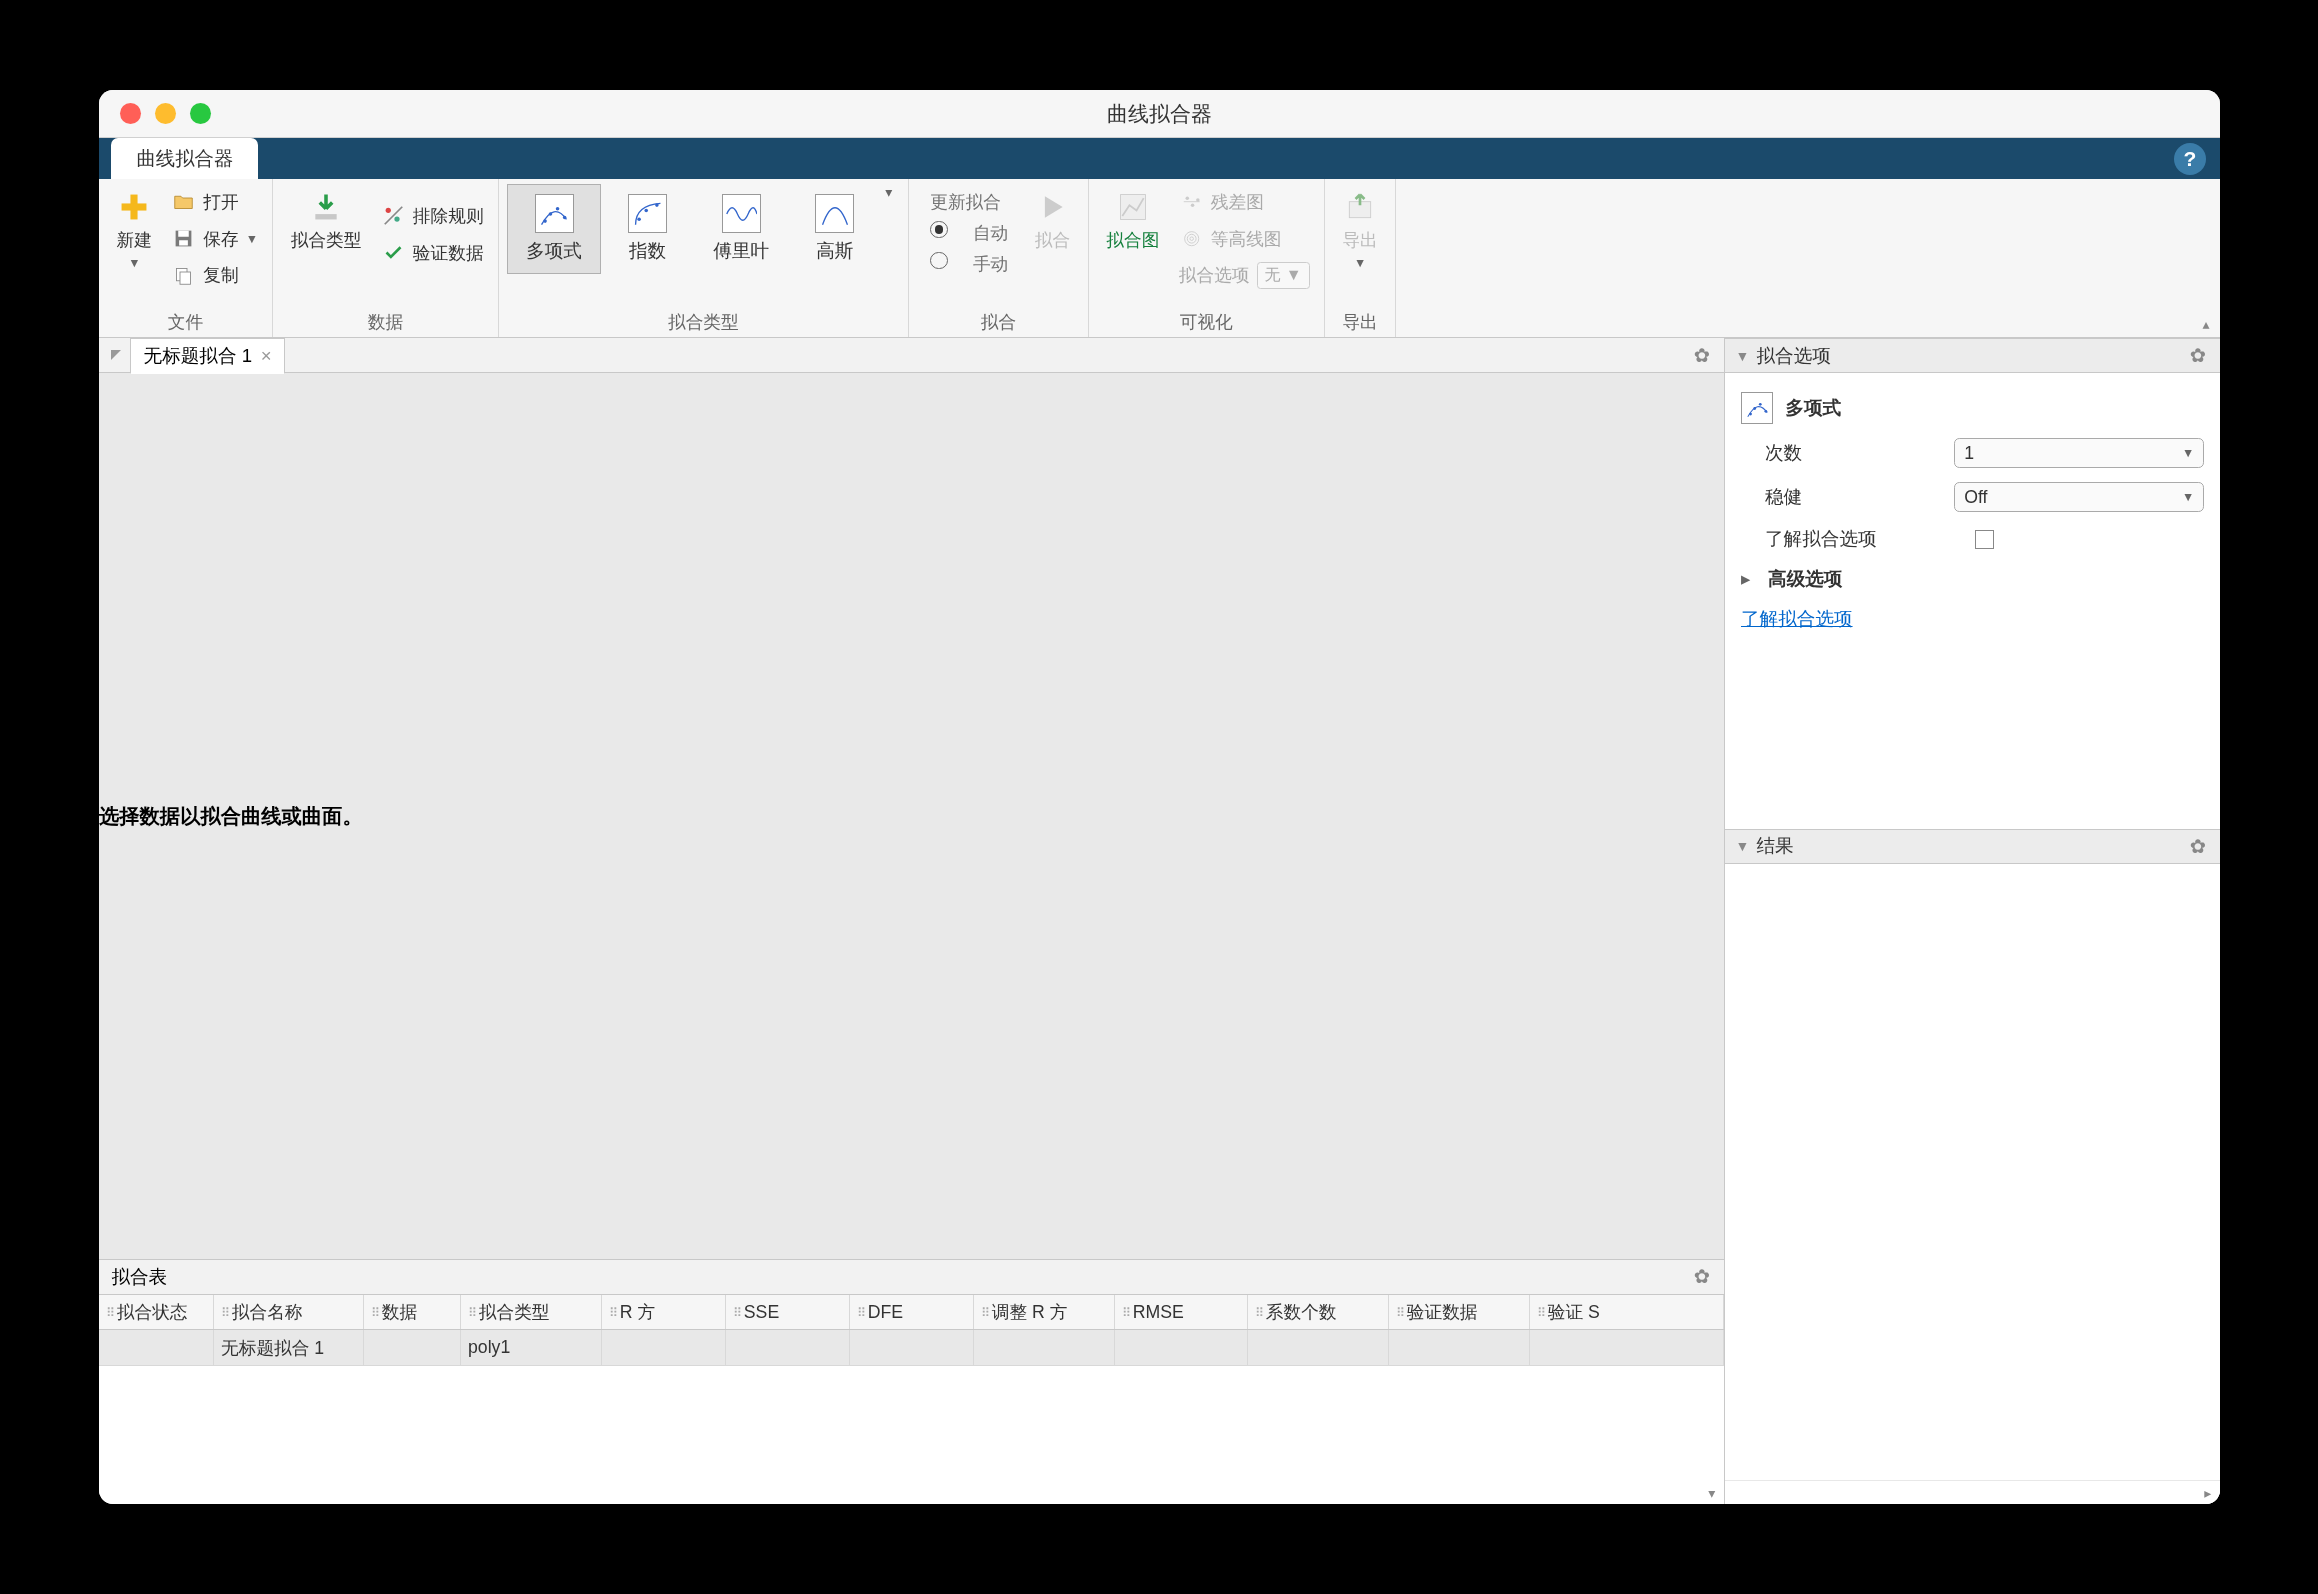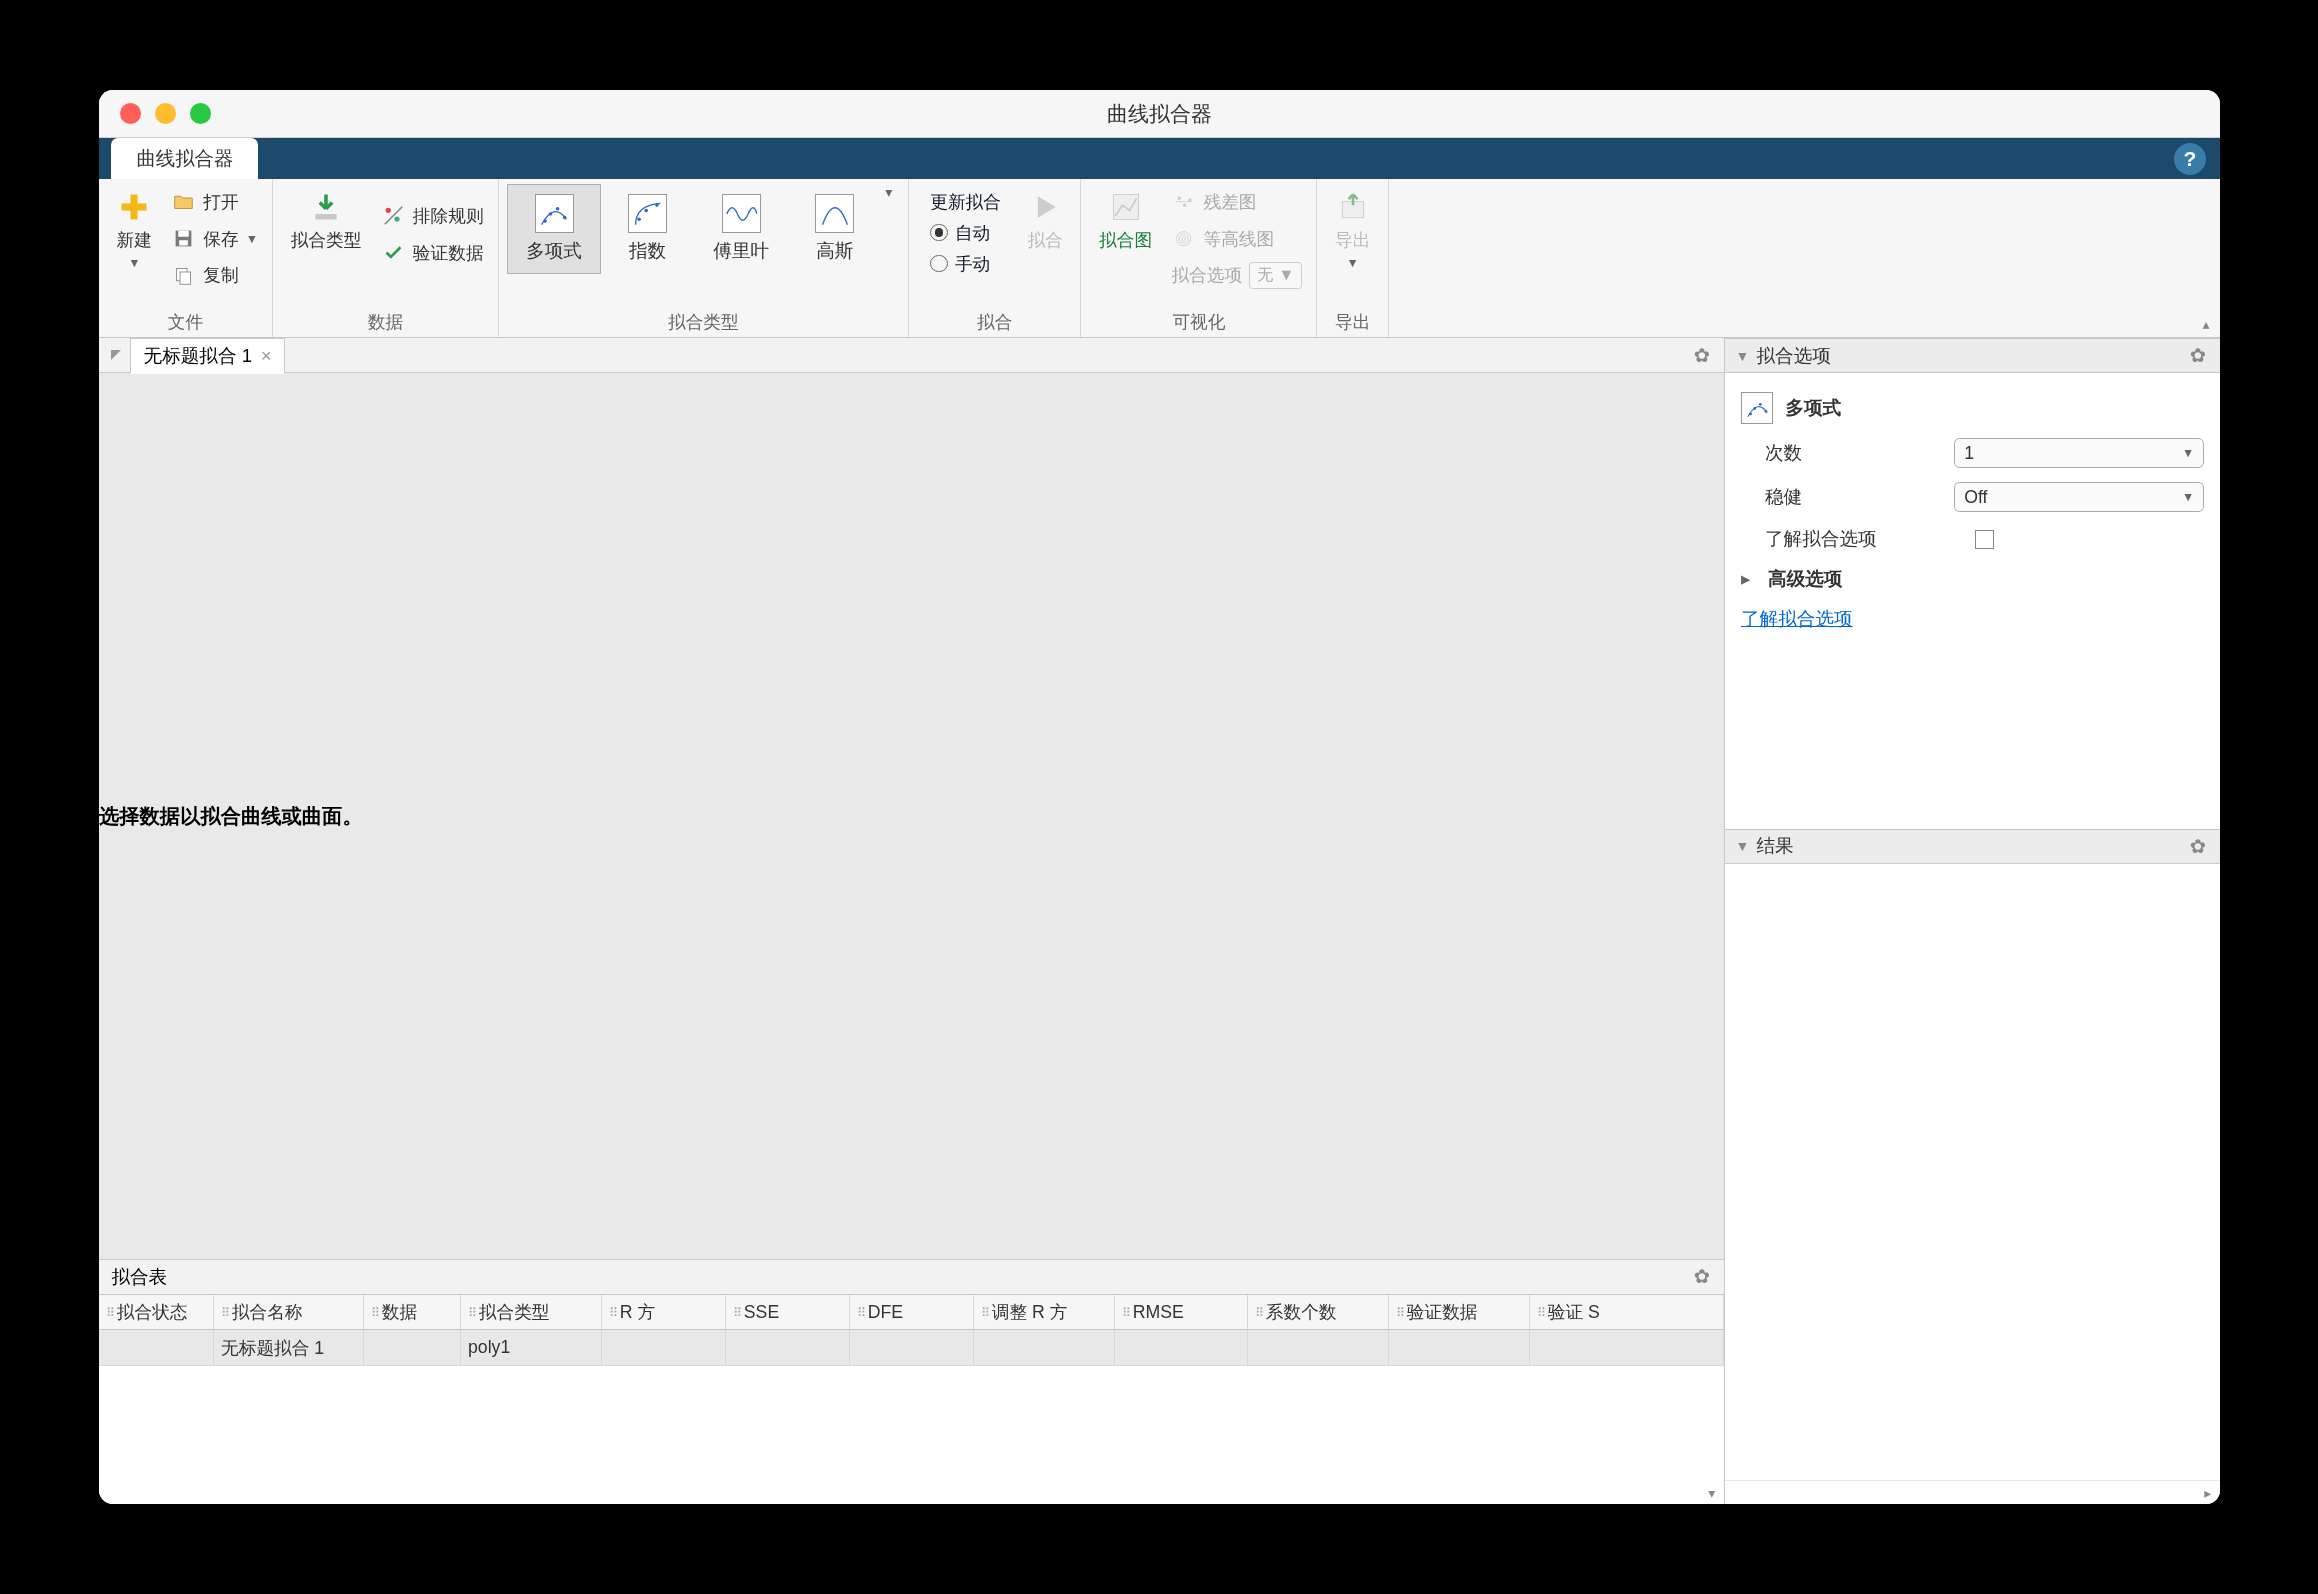--- a/index.html
+++ b/index.html
@@ -22,22 +22,22 @@
 .big-btn { display: flex; flex-direction: column; align-items: center; justify-content: flex-start; padding: 5.3px 8.8px; font-size: 17.7px; color: #333; gap: 3.5px; cursor: pointer; border-radius: 3.5px; height: 115px; }
 .caret-down { font-size: 12.4px; color: #666; }
 .ico { width: 35px; height: 35px; display: inline-flex; align-items: center; justify-content: center; }
 .small-row { display: flex; align-items: center; gap: 7px; padding: 1.8px 5.3px; font-size: 17.7px; color: #333; cursor: pointer; border-radius: 3.5px; height: 35px; }
 .small-row.dim { color: #aaa; }
 .small-ico { width: 25px; height: 25px; display: inline-flex; align-items: center; justify-content: center; }
 .fit-types { display: flex; gap: 8.8px; }
 .fit-type { display: flex; flex-direction: column; align-items: center; padding: 8.8px 17.7px; gap: 5.3px; font-size: 18.6px; color: #333; cursor: pointer; border: 0.9px solid transparent; }
 .fit-type.active { background: #e0e0e0; border: 0.9px solid #b0b0b0; }
 .fit-ico-box { width: 39px; height: 39px; border: 0.9px solid #999; background: #fff; display: flex; align-items: center; justify-content: center; }
-.update-group { padding: 5.3px 12.4px; font-size: 17.7px; color: #0f172a; }
-.radio-row { display: flex; align-items: center; gap: 7px; padding: 3.5px 0; }
+.update-group { padding: 5.3px 12.4px; font-size: 17.7px; color: #737373; }
+.radio-row { display: flex; gap: 25px; padding: 3.5px 0; }
 .radio { width: 17.7px; height: 17.7px; border: 1.8px solid #666; border-radius: 50%; display: inline-flex; align-items: center; justify-content: center; }
 .radio.checked::after { content: ""; width: 8.8px; height: 8.8px; background: #333; border-radius: 50%; }
 .content-row { flex: 1; display: flex; overflow: hidden; }
 .left-pane { flex: 1; display: flex; flex-direction: column; border-right: 0.9px solid #c8c8c8; overflow: hidden; }
 .fit-tab-bar { height: 35px; background: #f2f2f2; border-bottom: 0.9px solid #c8c8c8; display: flex; align-items: center; padding-left: 12.4px; position: relative; }
 .corner-tri { width: 0; height: 0; border-style: solid; border-width: 10.6px 10.6px 0 0; border-color: #999 transparent transparent transparent; margin-right: 8.8px; }
 .fit-tab { background: #fff; border: 0.9px solid #c8c8c8; border-bottom-color: #fff; padding: 4.4px 12.4px; font-size: 18.6px; display: flex; align-items: center; gap: 8.8px; position: relative; top: 0.9px; }
 .fit-tab .x { color: #999; cursor: pointer; }
 .gear { position: absolute; right: 14px; color: #888; font-size: 19.4px; }
 .canvas-area { flex: 1; background: #e9e9e9; display: flex; align-items: center; font-size: 20.3px; color: #000; }

